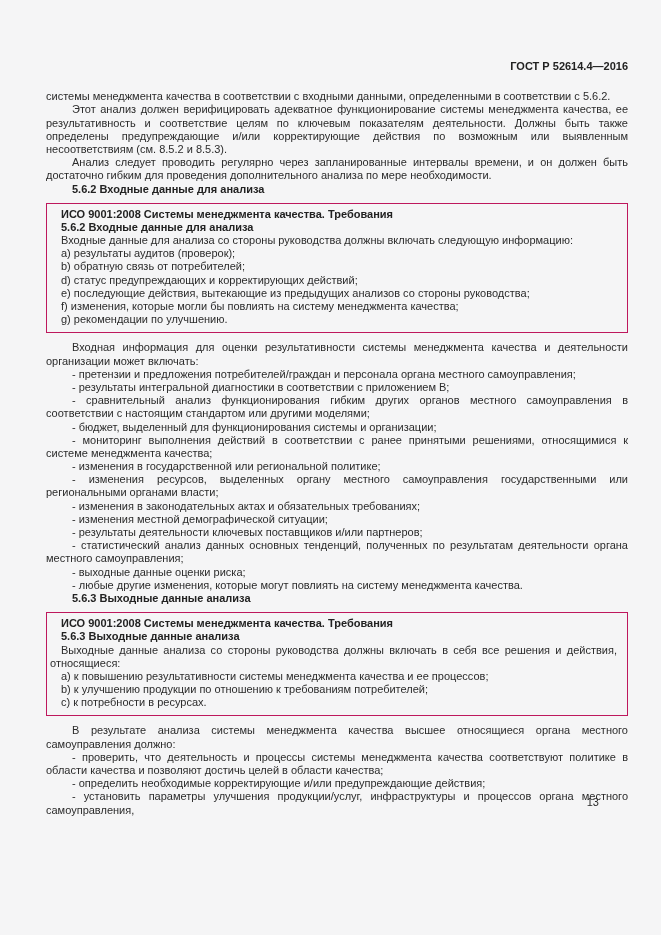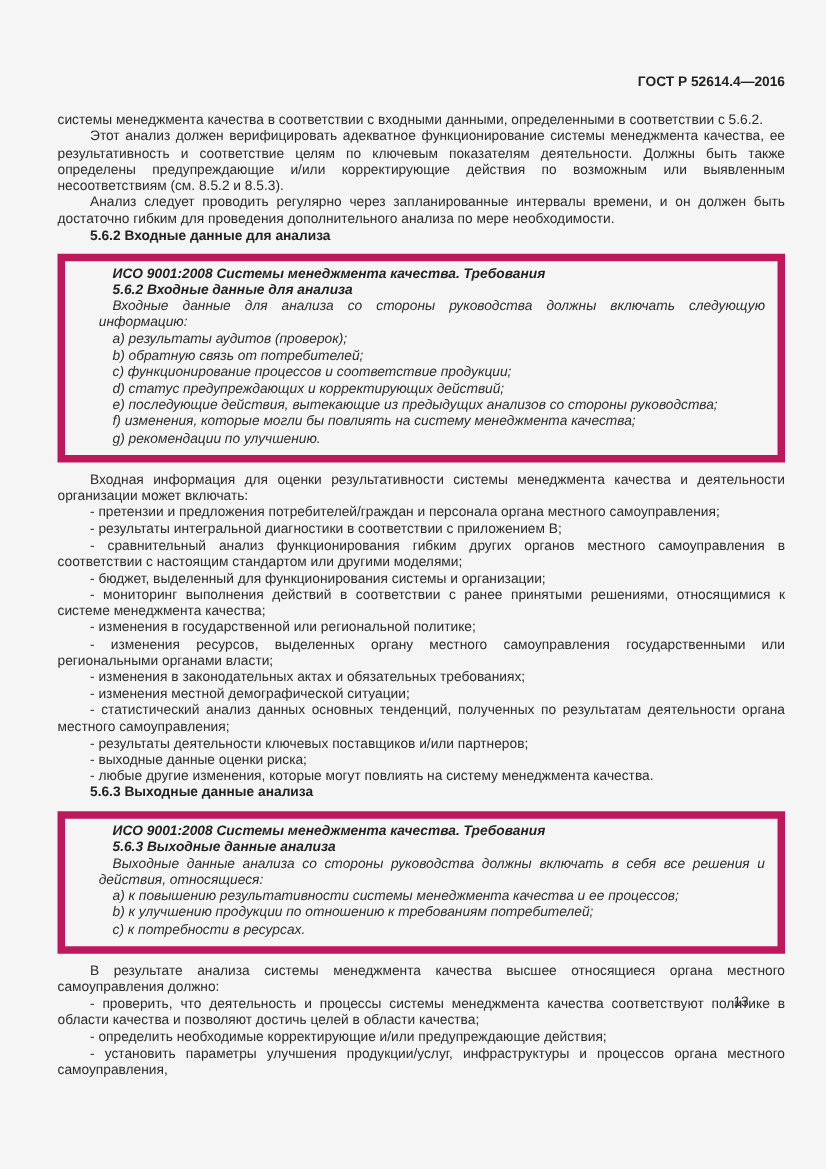--- a/index.html
+++ b/index.html
@@ -35,24 +35,23 @@
     text-indent: 26px;
   }
   .content p.noindent {
     text-indent: 0;
   }
   .bold {
     font-weight: bold;
     color: #222;
   }
   .quote-box {
-    border: 6px solid #be185d;
+    border: 1px solid #be185d;
     margin: 7px 0 8px 0;
-    padding: 4px 10px 6px 27px;
-    font-style: italic;
+    padding: 4px 10px 6px 3px;
   }
   .quote-box p {
     margin: 0;
     text-indent: 11px;
   }
   .page-number {
     position: absolute;
     top: 796px;
     right: 62px;
     color: #2b2b2b;
@@ -73,39 +72,38 @@
     <p>Этот анализ должен верифицировать адекватное функционирование системы менеджмента качества, ее результативность и соответствие целям по ключевым показателям деятельности. Должны быть также определены предупреждающие и/или корректирующие действия по возможным или выявленным несоответствиям (см. 8.5.2 и 8.5.3).</p>
     <p>Анализ следует проводить регулярно через запланированные интервалы времени, и он должен быть достаточно гибким для проведения дополнительного анализа по мере необходимости.</p>
     <p class="bold">5.6.2 Входные данные для анализа</p>
 
     <div class="quote-box">
       <p class="bold">ИСО 9001:2008 Системы менеджмента качества. Требования</p>
       <p class="bold">5.6.2 Входные данные для анализа</p>
       <p>Входные данные для анализа со стороны руководства должны включать следующую информацию:</p>
       <p>a) результаты аудитов (проверок);</p>
       <p>b) обратную связь от потребителей;</p>
-      <p>c) функционирование процессов и соответствие продукции;</p>
       <p>d) статус предупреждающих и корректирующих действий;</p>
       <p>e) последующие действия, вытекающие из предыдущих анализов со стороны руководства;</p>
       <p>f) изменения, которые могли бы повлиять на систему менеджмента качества;</p>
       <p>g) рекомендации по улучшению.</p>
     </div>
 
     <p>Входная информация для оценки результативности системы менеджмента качества и деятельности организации может включать:</p>
     <p>- претензии и предложения потребителей/граждан и персонала органа местного самоуправления;</p>
     <p>- результаты интегральной диагностики в соответствии с приложением В;</p>
     <p>- сравнительный анализ функционирования гибким других органов местного самоуправления в соответствии с настоящим стандартом или другими моделями;</p>
     <p>- бюджет, выделенный для функционирования системы и организации;</p>
     <p>- мониторинг выполнения действий в соответствии с ранее принятыми решениями, относящимися к системе менеджмента качества;</p>
     <p>- изменения в государственной или региональной политике;</p>
     <p>- изменения ресурсов, выделенных органу местного самоуправления государственными или региональными органами власти;</p>
     <p>- изменения в законодательных актах и обязательных требованиях;</p>
     <p>- изменения местной демографической ситуации;</p>
+    <p>- результаты деятельности ключевых поставщиков и/или партнеров;</p>
     <p>- статистический анализ данных основных тенденций, полученных по результатам деятельности органа местного самоуправления;</p>
-    <p>- результаты деятельности ключевых поставщиков и/или партнеров;</p>
     <p>- выходные данные оценки риска;</p>
     <p>- любые другие изменения, которые могут повлиять на систему менеджмента качества.</p>
     <p class="bold">5.6.3 Выходные данные анализа</p>
 
     <div class="quote-box">
       <p class="bold">ИСО 9001:2008 Системы менеджмента качества. Требования</p>
       <p class="bold">5.6.3 Выходные данные анализа</p>
       <p>Выходные данные анализа со стороны руководства должны включать в себя все решения и действия, относящиеся:</p>
       <p>a) к повышению результативности системы менеджмента качества и ее процессов;</p>
       <p>b) к улучшению продукции по отношению к требованиям потребителей;</p>

